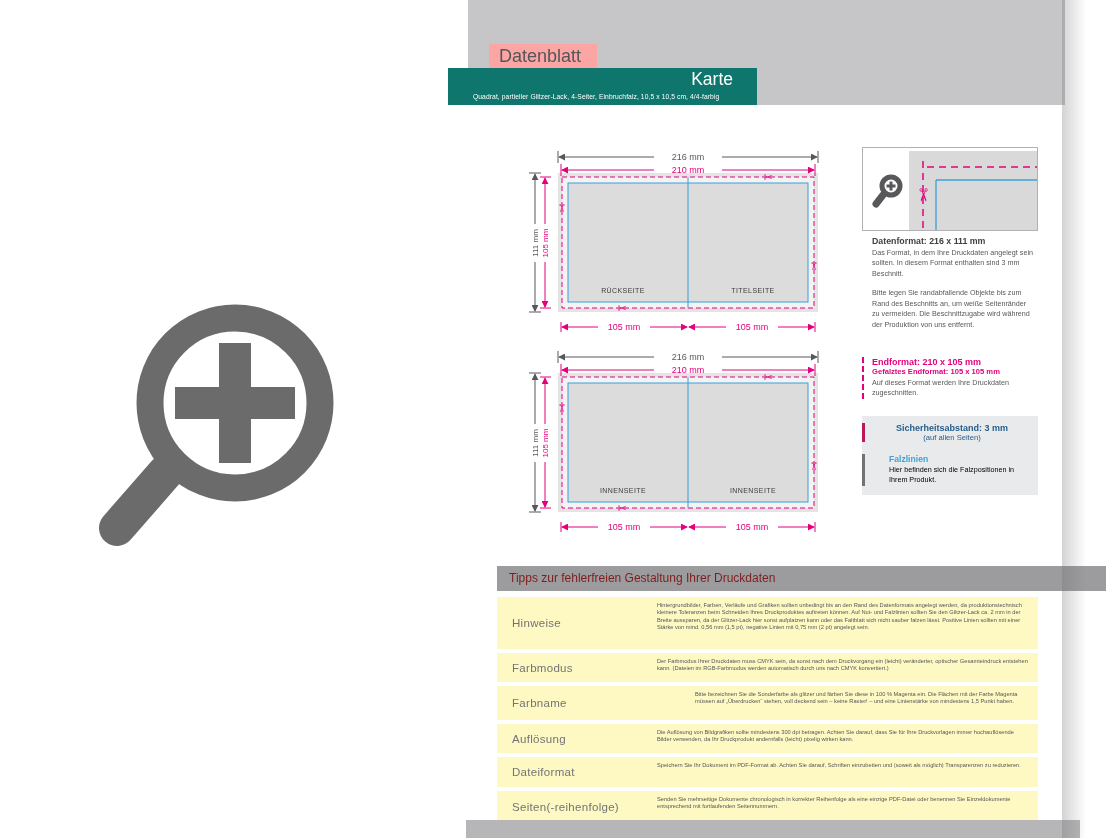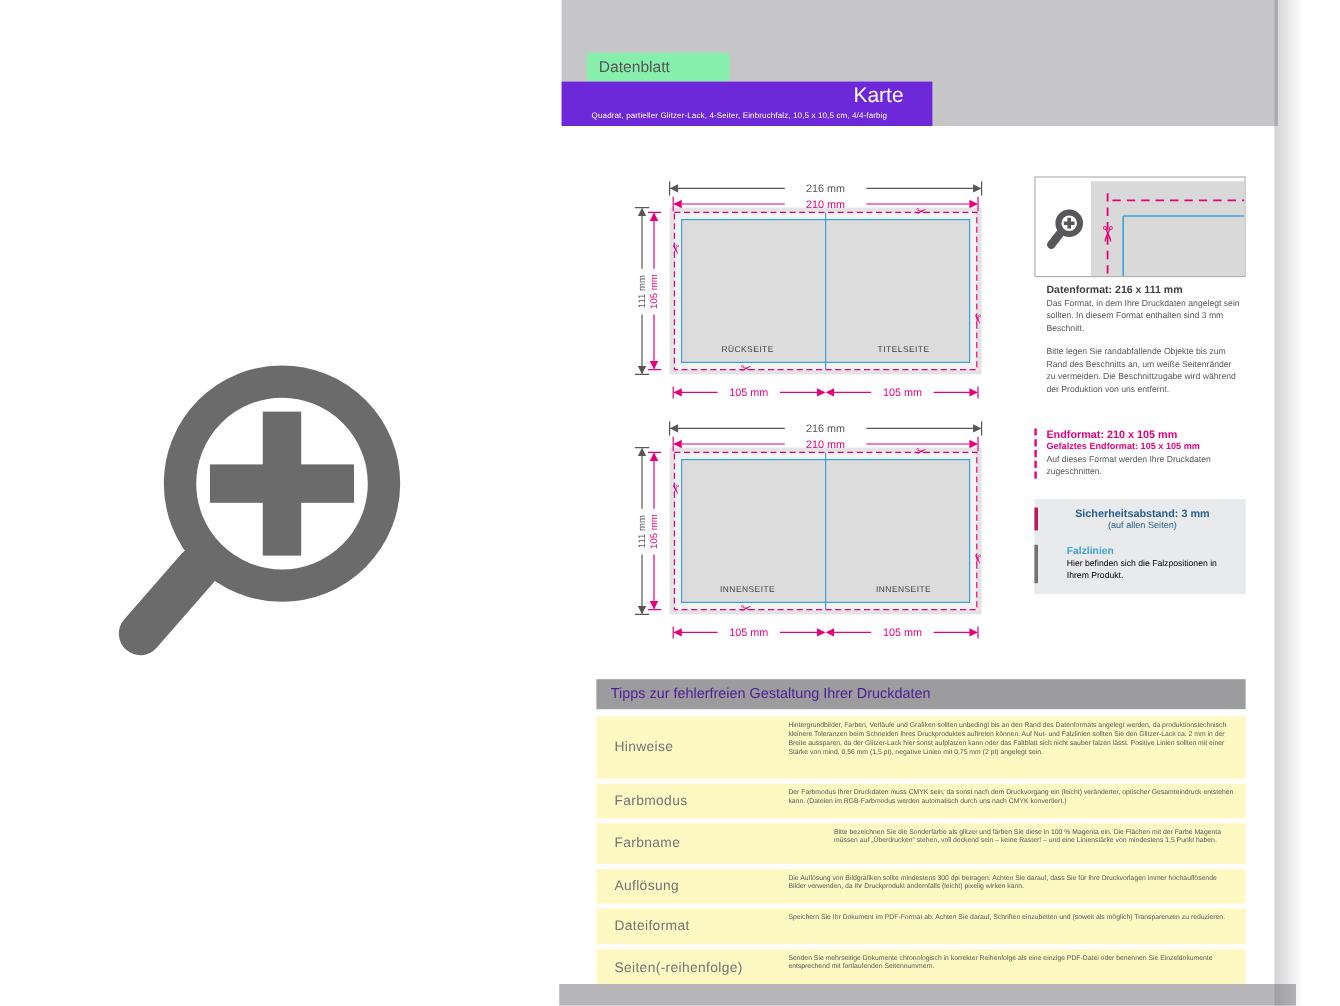--- a/index.html
+++ b/index.html
@@ -5,23 +5,23 @@
   html,body{margin:0;padding:0;background:#ffffff;}
   body{width:1117px;height:838px;position:relative;overflow:hidden;
        font-family:"Liberation Sans",sans-serif;-webkit-font-smoothing:antialiased;}
   .abs{position:absolute;}
 
   
   #page-sheet{left:466px;top:0;width:617px;height:838px;background:#ffffff;}
   #right-shadow{left:1062px;top:0;width:24px;height:838px;
     background:linear-gradient(to right, rgba(110,110,112,0.30), rgba(255,255,255,0));}
   #top-band{left:468px;top:0;width:597px;height:105px;background:#c6c6c8;}
-  #datenblatt-tab{left:489px;top:44px;width:119px;height:24px;background:#86efac;
-    color:#565658;font-size:13px;line-height:24px;padding-left:10px;box-sizing:border-box;}
-  #title-bar{left:468px;top:68px;width:309px;height:37px;background:#6d28d9;}
+  #datenblatt-tab{left:489px;top:44px;width:108px;height:24px;background:#fca5a5;
+    color:#565658;font-size:18px;line-height:24px;padding-left:10px;box-sizing:border-box;}
+  #title-bar{left:448px;top:68px;width:309px;height:37px;background:#0f766e;}
   #page-title{position:absolute;right:24px;top:1px;color:#ffffff;font-size:17.5px;}
   #page-subtitle{position:absolute;left:25px;bottom:5px;color:#ffffff;font-size:6.7px;letter-spacing:0.1px;}
 
   
   #detail-box{left:862px;top:147px;width:176px;height:84px;background:#ffffff;border:1px solid #b2b2b4;box-sizing:border-box;}
   .sb-block{width:166px;color:#58585a;}
   .sb-title{font-size:8.8px;font-weight:bold;color:#3f3f41;margin:0 0 2px 0;}
   .sb-text{font-size:7.2px;line-height:1.45;margin:0;}
   #datenformat-section{left:872px;top:236px;width:163px;}
   #datenformat-p2{margin-top:9px;}
@@ -31,21 +31,21 @@
   .ef-sub{font-size:7.6px;font-weight:bold;margin:0 0 2px 0;}
   #safety-box{left:862px;top:416px;width:176px;background:#e9eaeb;padding:7px 0 9px 0;box-sizing:border-box;}
   #sicherheit-section{border-left:3px solid #be185d;padding-left:7px;margin:0 6px 9px 0;text-align:center;}
   .blue-dk{color:#275d8c;}
   .sa-title{font-size:9px;font-weight:bold;margin:0;}
   .sa-sub{font-size:7.6px;margin:0 0 12px 0;}
   #falzlinien-section{border-left:3px solid #737373;padding-left:24px;margin-right:6px;}
   .fl-title{font-size:8.6px;font-weight:bold;color:#3fa3d4;margin:0 0 1px 0;}
 
   
-  #tips-header{left:497px;top:566px;width:541px;height:25px;background:#9c9c9e;color:#4c1d95;
+  #tips-header{left:497px;top:566px;width:609px;height:25px;background:#9c9c9e;color:#7f1d1d;
     font-size:12px;line-height:25px;padding-left:12px;box-sizing:border-box;}
   #tips-rows{left:497px;top:597px;width:541px;}
   .tips-row{display:flex;background:#fef9c3;margin-bottom:4px;}
   .row-label{width:158px;flex:0 0 158px;padding-left:15px;box-sizing:border-box;
     font-size:11.5px;color:#737376;align-self:center;letter-spacing:0.3px;}
   .row-text{flex:1;padding:5px 10px 4px 2px;font-size:5.7px;line-height:1.3;color:#565658;}
   .h52{min-height:52px;} .h29{min-height:29px;} .h34{min-height:34px;gap:38px;} .h30{min-height:30px;} .h31{min-height:31px;}
 
   #footer-bar{left:466px;top:820px;width:614px;height:18px;background:#b6b6b8;}
 

